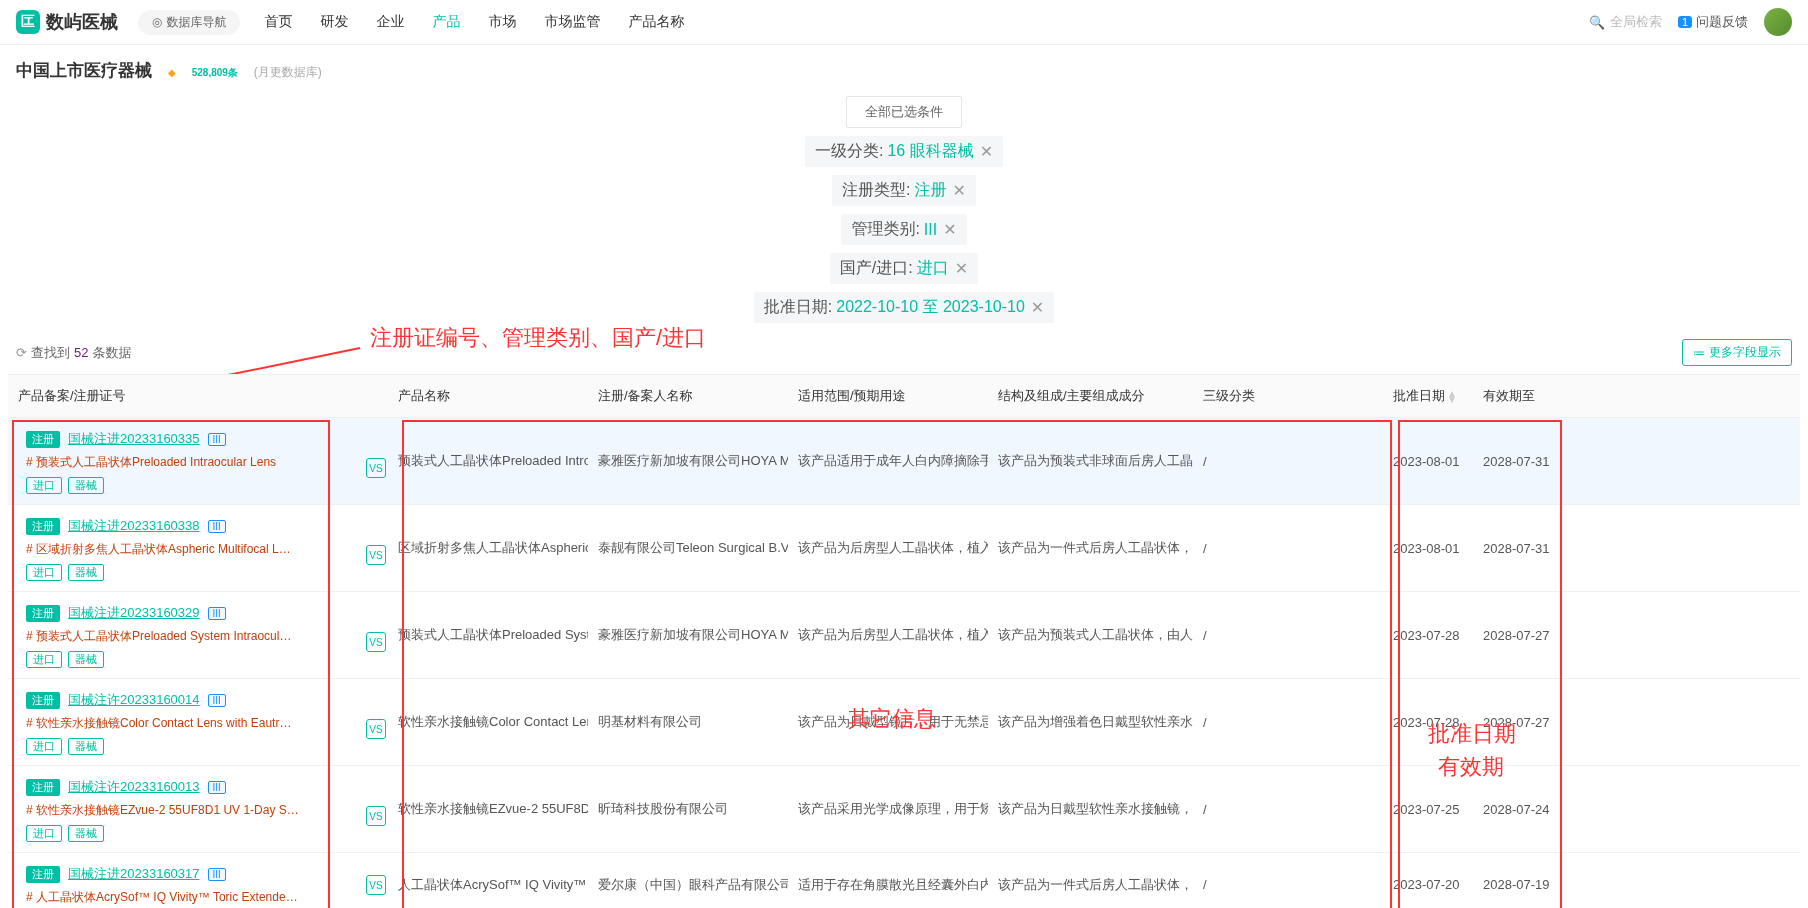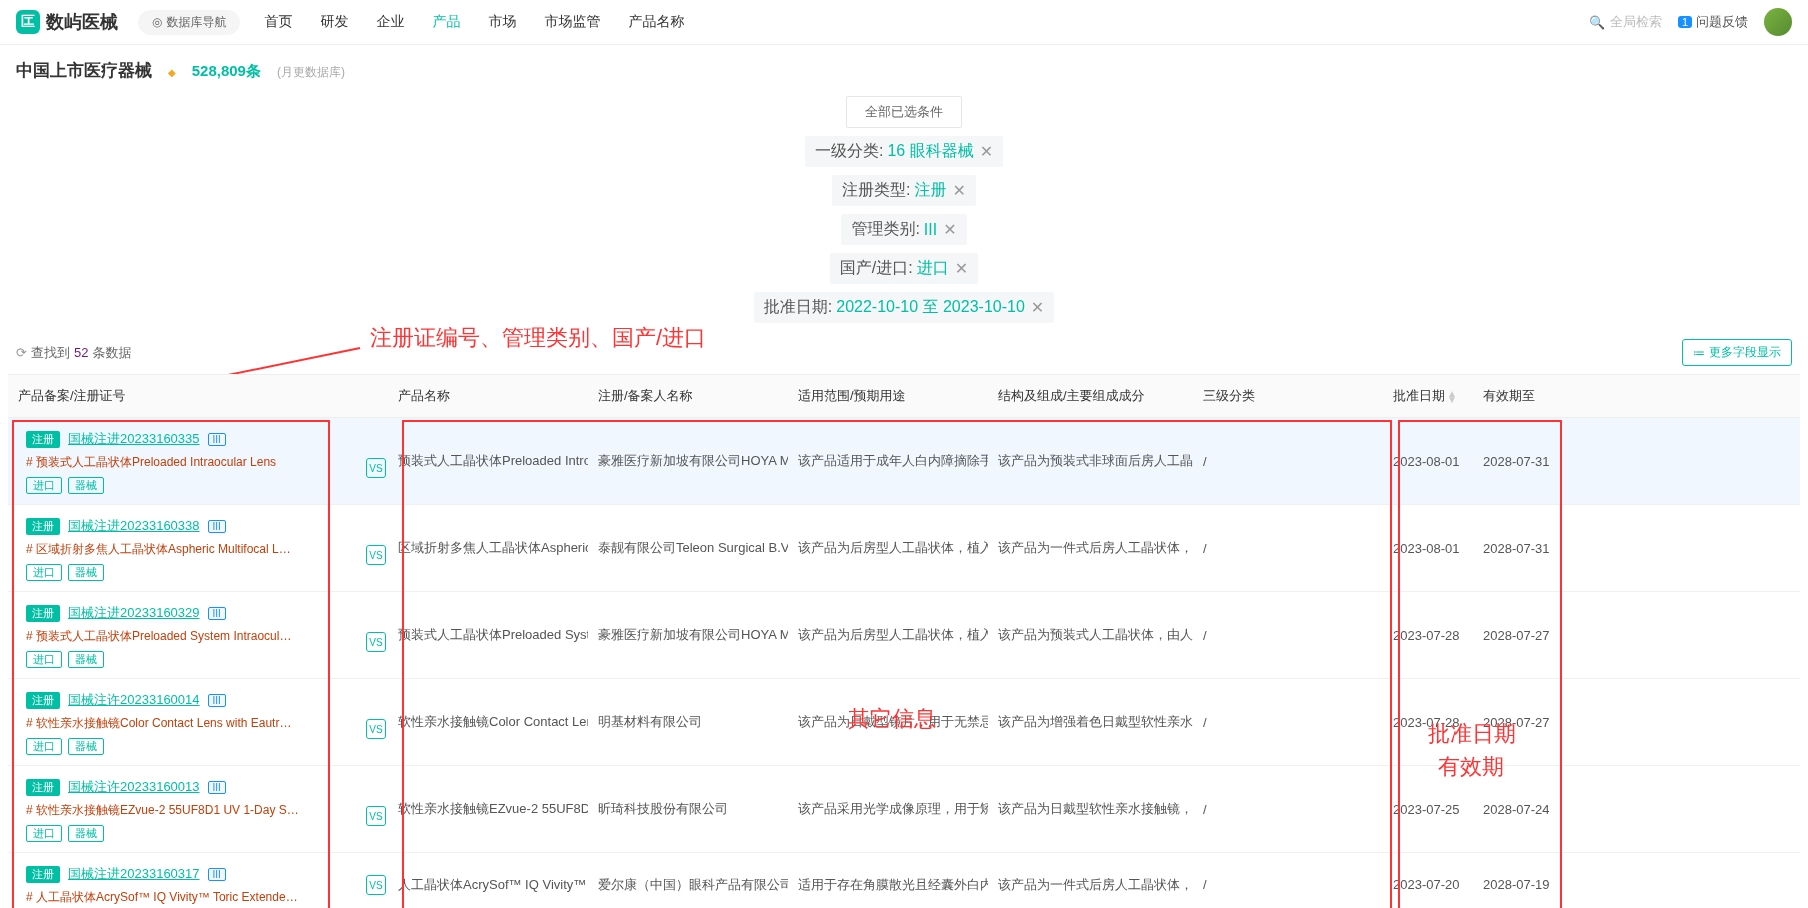--- a/index.html
+++ b/index.html
@@ -15,21 +15,21 @@
 .nav-item.active { color: #00bfa5; font-weight: 500; }
 .header-right { margin-left: auto; display: flex; align-items: center; gap: 16px; }
 .search-box { display:flex; align-items:center; color:#bbb; font-size:13px; gap:4px;}
 .feedback { display:flex; align-items:center; gap:4px; font-size:13px; color:#555;}
 .feedback-badge { background:#1890ff; color:#fff; border-radius:3px; padding:0 4px; font-size:11px; }
 .avatar { width:28px; height:28px; border-radius:50%; background: linear-gradient(135deg,#7cb342,#558b2f); }
 
 
 .subheader { padding: 14px 16px 8px; display:flex; align-items:baseline; gap:16px;}
 .subheader-title { font-size: 17px; font-weight: bold; }
-.count { color: #00bfa5; font-weight: bold; font-size:15px;}
+.count { color: #00bfa5; font-weight: bold; font-size:10px;}
 .monthly { color:#aaa; font-size:12px; }
 .diamond { color:#f5a623; font-size:10px;}
 
 
 .filters { display:flex; align-items:center; gap:8px; padding: 6px 16px 12px; flex-direction: column; }
 .filter-label { background:#fff; border:1px solid #e6e6e6; padding:6px 18px; font-size:13px; color:#666; border-radius:2px;}
 .filter-tag { background:#f5f6f7; padding:5px 10px; font-size:16px; color:#555; border-radius:2px; display:flex;align-items:center;gap:4px;}
 .filter-tag .val { color:#00bfa5; }
 .filter-tag .x { color:#999; cursor:pointer; margin-left:2px;}
 

